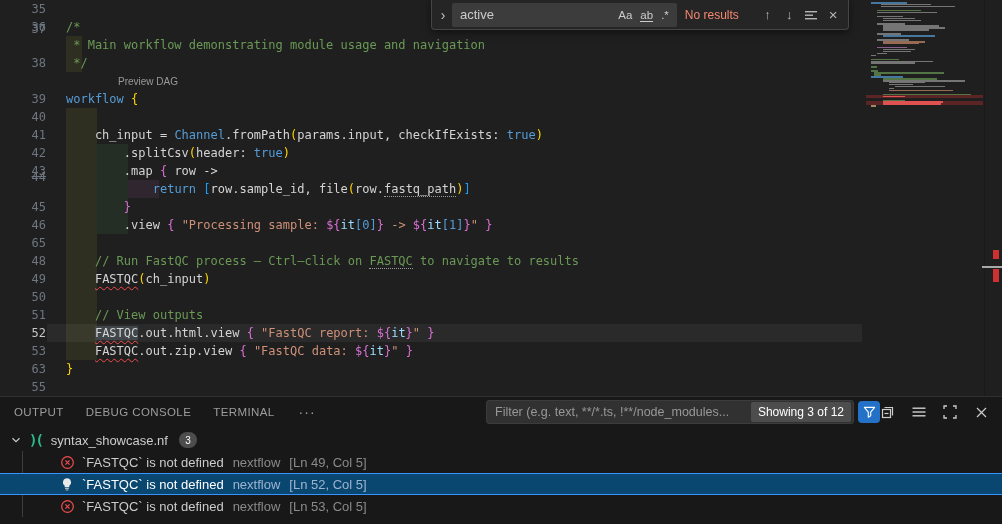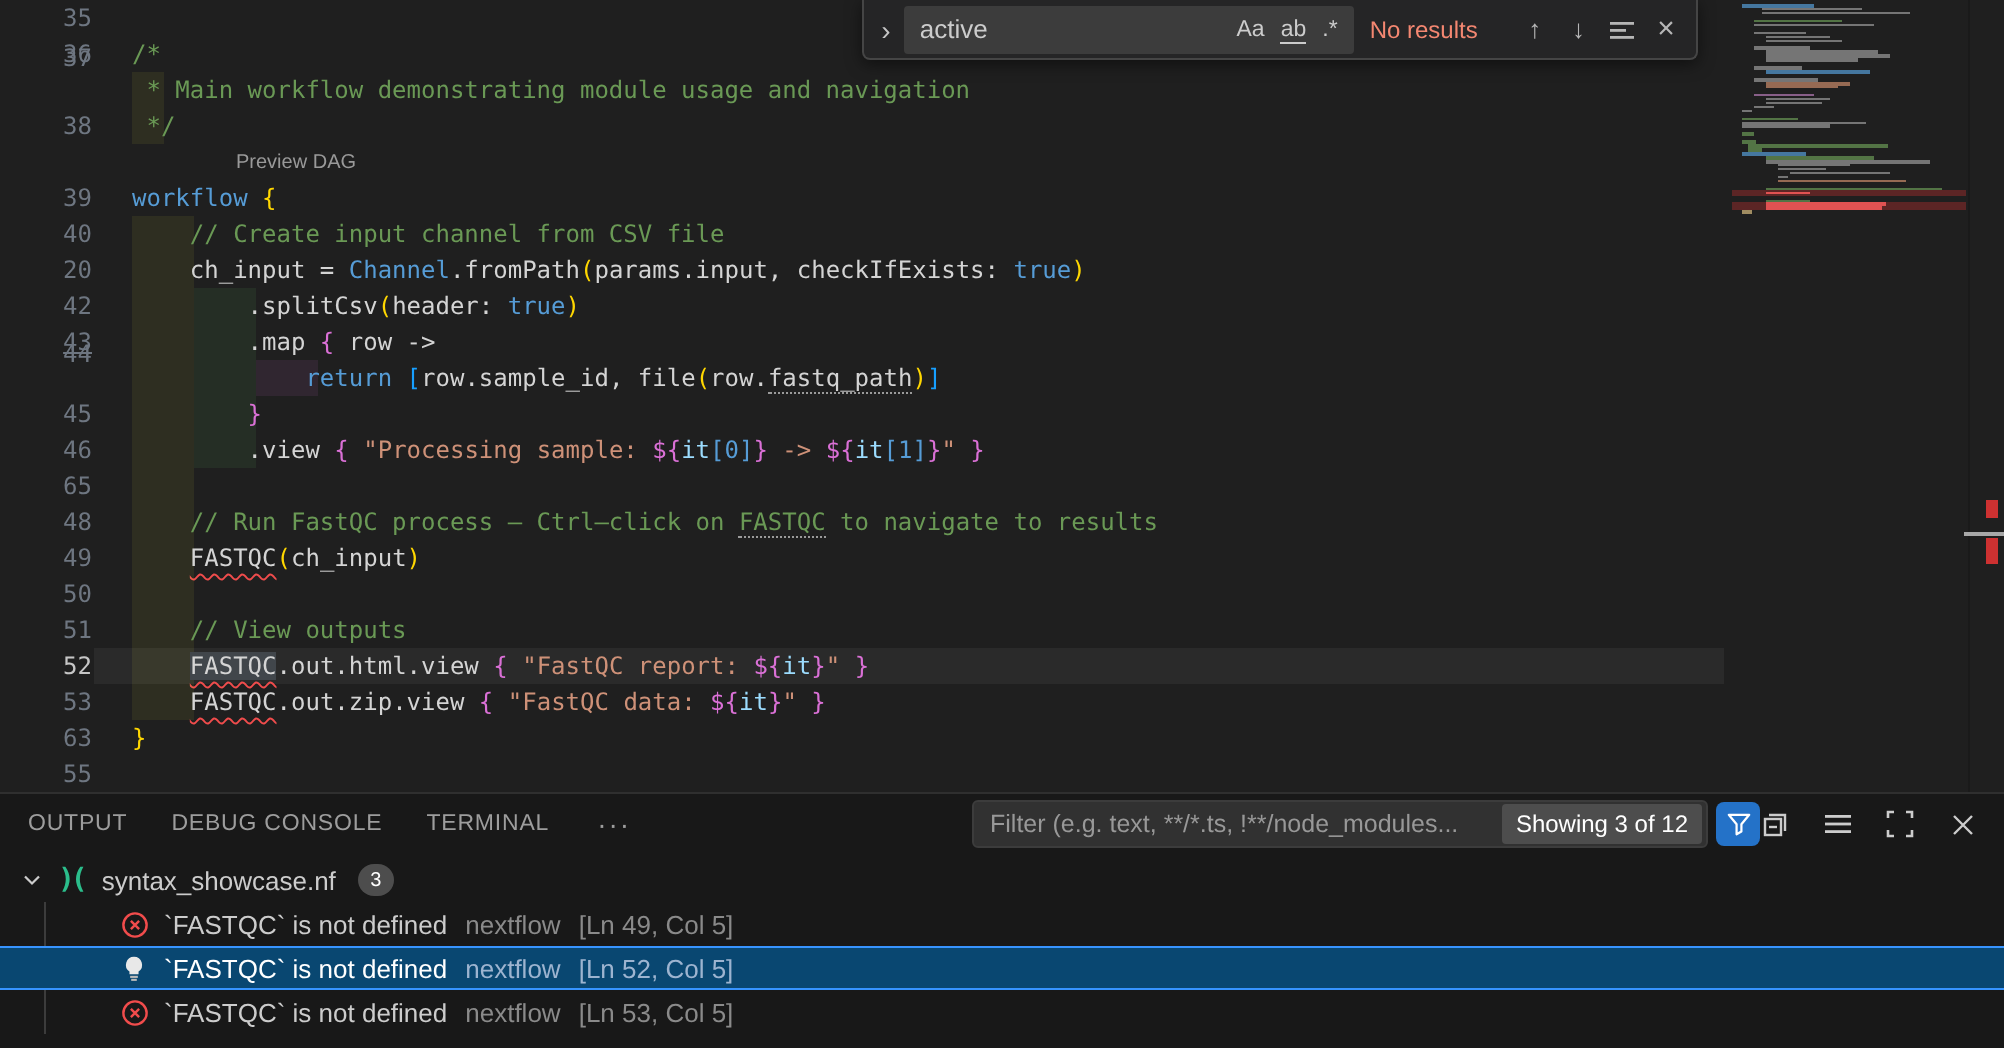--- a/index.html
+++ b/index.html
@@ -90,21 +90,21 @@
 <div class="screen">
 
   <div class="editor">
     <div id="gutter">
         <div class="lnum" style="top: 0px;">35</div>
         <div class="lnum" style="top: 18px;">36</div>
         <div class="lnum" style="top: 20px;">37</div>
         <div class="lnum" style="top: 54px;">38</div>
         <div class="lnum" style="top: 90px;">39</div>
         <div class="lnum" style="top: 108px;">40</div>
-        <div class="lnum" style="top: 126px;">20</div>
+        <div class="lnum" style="top: 126px;">41</div>
         <div class="lnum" style="top: 144px;">42</div>
         <div class="lnum" style="top: 162px; text-decoration: underline;">43</div>
         <div class="lnum" style="top: 168px;">44</div>
         <div class="lnum" style="top: 198px;">45</div>
         <div class="lnum" style="top: 216px;">46</div>
         <div class="lnum" style="top: 234px;">65</div>
         <div class="lnum" style="top: 252px;">48</div>
         <div class="lnum" style="top: 270px;">49</div>
         <div class="lnum" style="top: 288px;">50</div>
         <div class="lnum" style="top: 306px;">51</div>
@@ -116,21 +116,21 @@
     <div id="code-rows">
         <div class="code-line" style="top: 0px;"></div>
         <div class="code-line" style="top: 18px;"><span class="tk c-cm">/*</span></div>
         <div class="band lv1" style="left: 66px; width: 16px; top: 36px;"></div>
         <div class="code-line" style="top: 36px;"><span class="tk c-cm"> * Main workflow demonstrating module usage and navigation</span></div>
         <div class="band lv1" style="left: 66px; width: 16px; top: 54px;"></div>
         <div class="code-line" style="top: 54px;"><span class="tk c-cm"> */</span></div>
         <div class="codelens" style="top: 72px;">Preview DAG</div>
         <div class="code-line" style="top: 90px;"><span class="tk c-kw">workflow </span><span class="tk c-b1">{</span></div>
         <div class="band lv1" style="left: 66px; width: 31px; top: 108px;"></div>
-        <div class="code-line" style="top: 108px;"><span class="tk c-tx">    </span><span class="tk c-cm">// Create input channel from CSV file</span></div>
+        <div class="code-line" style="top: 108px;"><span class="tk c-tx">    </span></div>
         <div class="band lv1" style="left: 66px; width: 31px; top: 126px;"></div>
         <div class="code-line" style="top: 126px;"><span class="tk c-tx">    ch_input = </span><span class="tk c-kw">Channel</span><span class="tk c-tx">.fromPath</span><span class="tk c-b1">(</span><span class="tk c-tx">params.input, checkIfExists: </span><span class="tk c-kw">true</span><span class="tk c-b1">)</span></div>
         <div class="band lv1" style="left: 66px; width: 31px; top: 144px;"></div>
         <div class="band lv2" style="left: 97px; width: 31px; top: 144px;"></div>
         <div class="code-line" style="top: 144px;"><span class="tk c-tx">        .splitCsv</span><span class="tk c-b1">(</span><span class="tk c-tx">header: </span><span class="tk c-kw">true</span><span class="tk c-b1">)</span></div>
         <div class="band lv1" style="left: 66px; width: 31px; top: 162px;"></div>
         <div class="band lv2" style="left: 97px; width: 31px; top: 162px;"></div>
         <div class="code-line" style="top: 162px;"><span class="tk c-tx">        .map </span><span class="tk c-b2">{</span><span class="tk c-tx"> row -&gt;</span></div>
         <div class="band lv1" style="left: 66px; width: 31px; top: 180px;"></div>
         <div class="band lv2" style="left: 97px; width: 31px; top: 180px;"></div>

